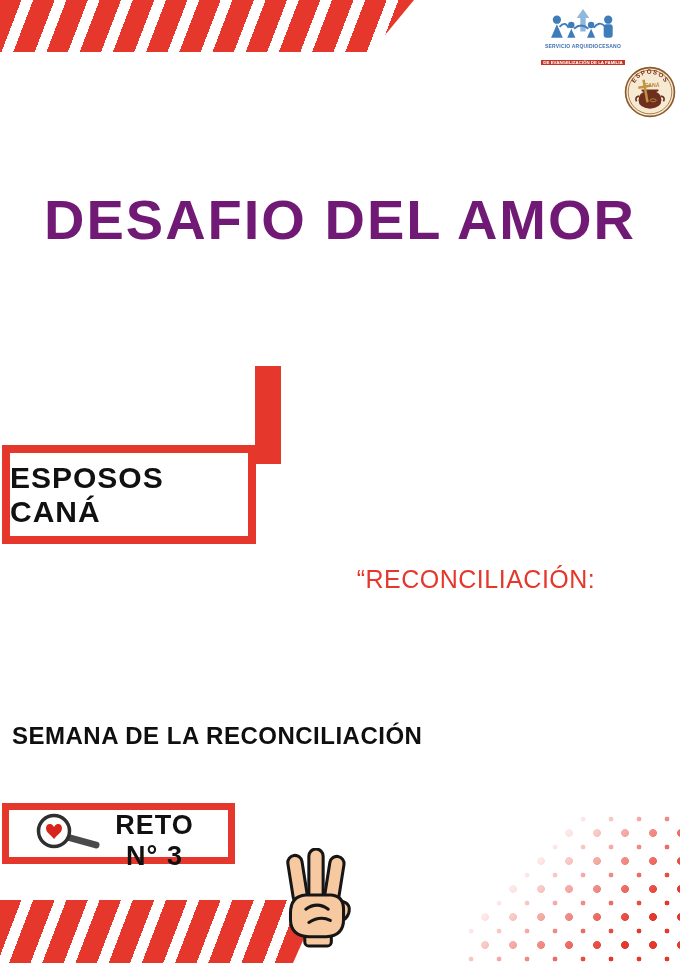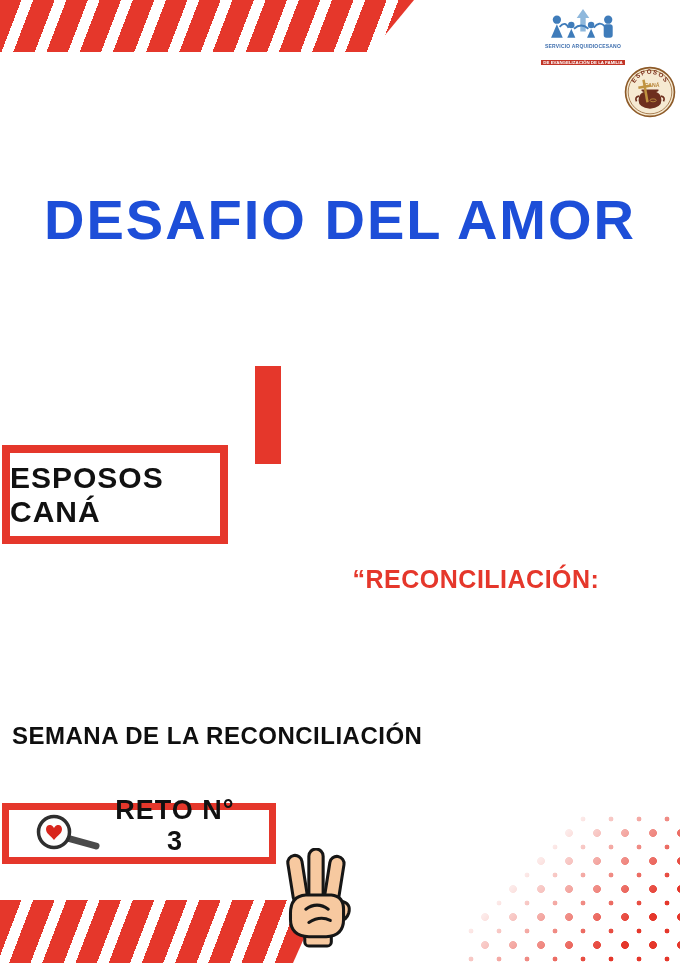--- a/index.html
+++ b/index.html
@@ -29,40 +29,40 @@
   
   .logo-family{position:absolute;left:541px;top:8px;width:84px;text-align:center;line-height:1.15;}
   .logo-family svg{display:block;margin:0 auto;}
   .lf-l1{font-size:5px;font-weight:bold;color:#3f6fae;letter-spacing:.2px;white-space:nowrap;}
   .lf-l2{font-size:4.4px;font-weight:bold;color:#ffffff;background:#c23527;display:inline-block;
          padding:0 2px;white-space:nowrap;}
   .logo-badge{position:absolute;left:624px;top:6px;width:52px;height:52px;}
   
   .title{
     position:absolute;left:0;top:72px;width:100%;text-align:center;
-    font-size:56px;line-height:72px;font-weight:bold;letter-spacing:2px;color:#1d4ed8;
+    font-size:56px;line-height:72px;font-weight:bold;letter-spacing:2px;color:#701a75;
   }
   
   .esposos-shadow{position:absolute;left:255px;top:182px;width:26px;height:98px;background:#e5372b;}
   .esposos-box{
-    position:absolute;left:2px;top:163px;width:226px;height:99px;box-sizing:border-box;
+    position:absolute;left:2px;top:163px;width:254px;height:99px;box-sizing:border-box;
     background:#fff;border:8px solid #e5372b;display:flex;align-items:center;justify-content:center;
     font-size:30px;font-weight:bold;letter-spacing:1px;color:#111;
   }
   .quote{
     position:absolute;left:278px;top:176px;width:396px;text-align:center;
-    color:#e5372b;font-weight:bold;font-size:25px;line-height:44px;letter-spacing:.5px;
+    color:#e5372b;font-weight:normal;font-size:25px;line-height:44px;letter-spacing:.5px;
   }
   
   .semana{position:absolute;left:12px;top:297px;font-size:24px;font-weight:bold;
           letter-spacing:.5px;color:#0f0f0f;}
   
   .reto-box{
-    position:absolute;left:2px;top:350px;width:274px;height:61px;box-sizing:border-box;
-    background:#fff;border:7px solid #e5372b;display:flex;align-items:flex-end;padding:0 24px;
+    position:absolute;left:2px;top:350px;width:233px;height:61px;box-sizing:border-box;
+    background:#fff;border:7px solid #e5372b;display:flex;align-items:flex-start;padding:0 24px;
   }
   .reto-label{flex:1;text-align:center;font-size:27px;font-weight:bold;letter-spacing:1px;color:#111;}
   .hand{position:absolute;left:275px;top:334px;width:82px;height:100px;}
   .layer{position:relative;z-index:1;}
 </style>
 </head>
 <body>
 
 <div class="page">
 

